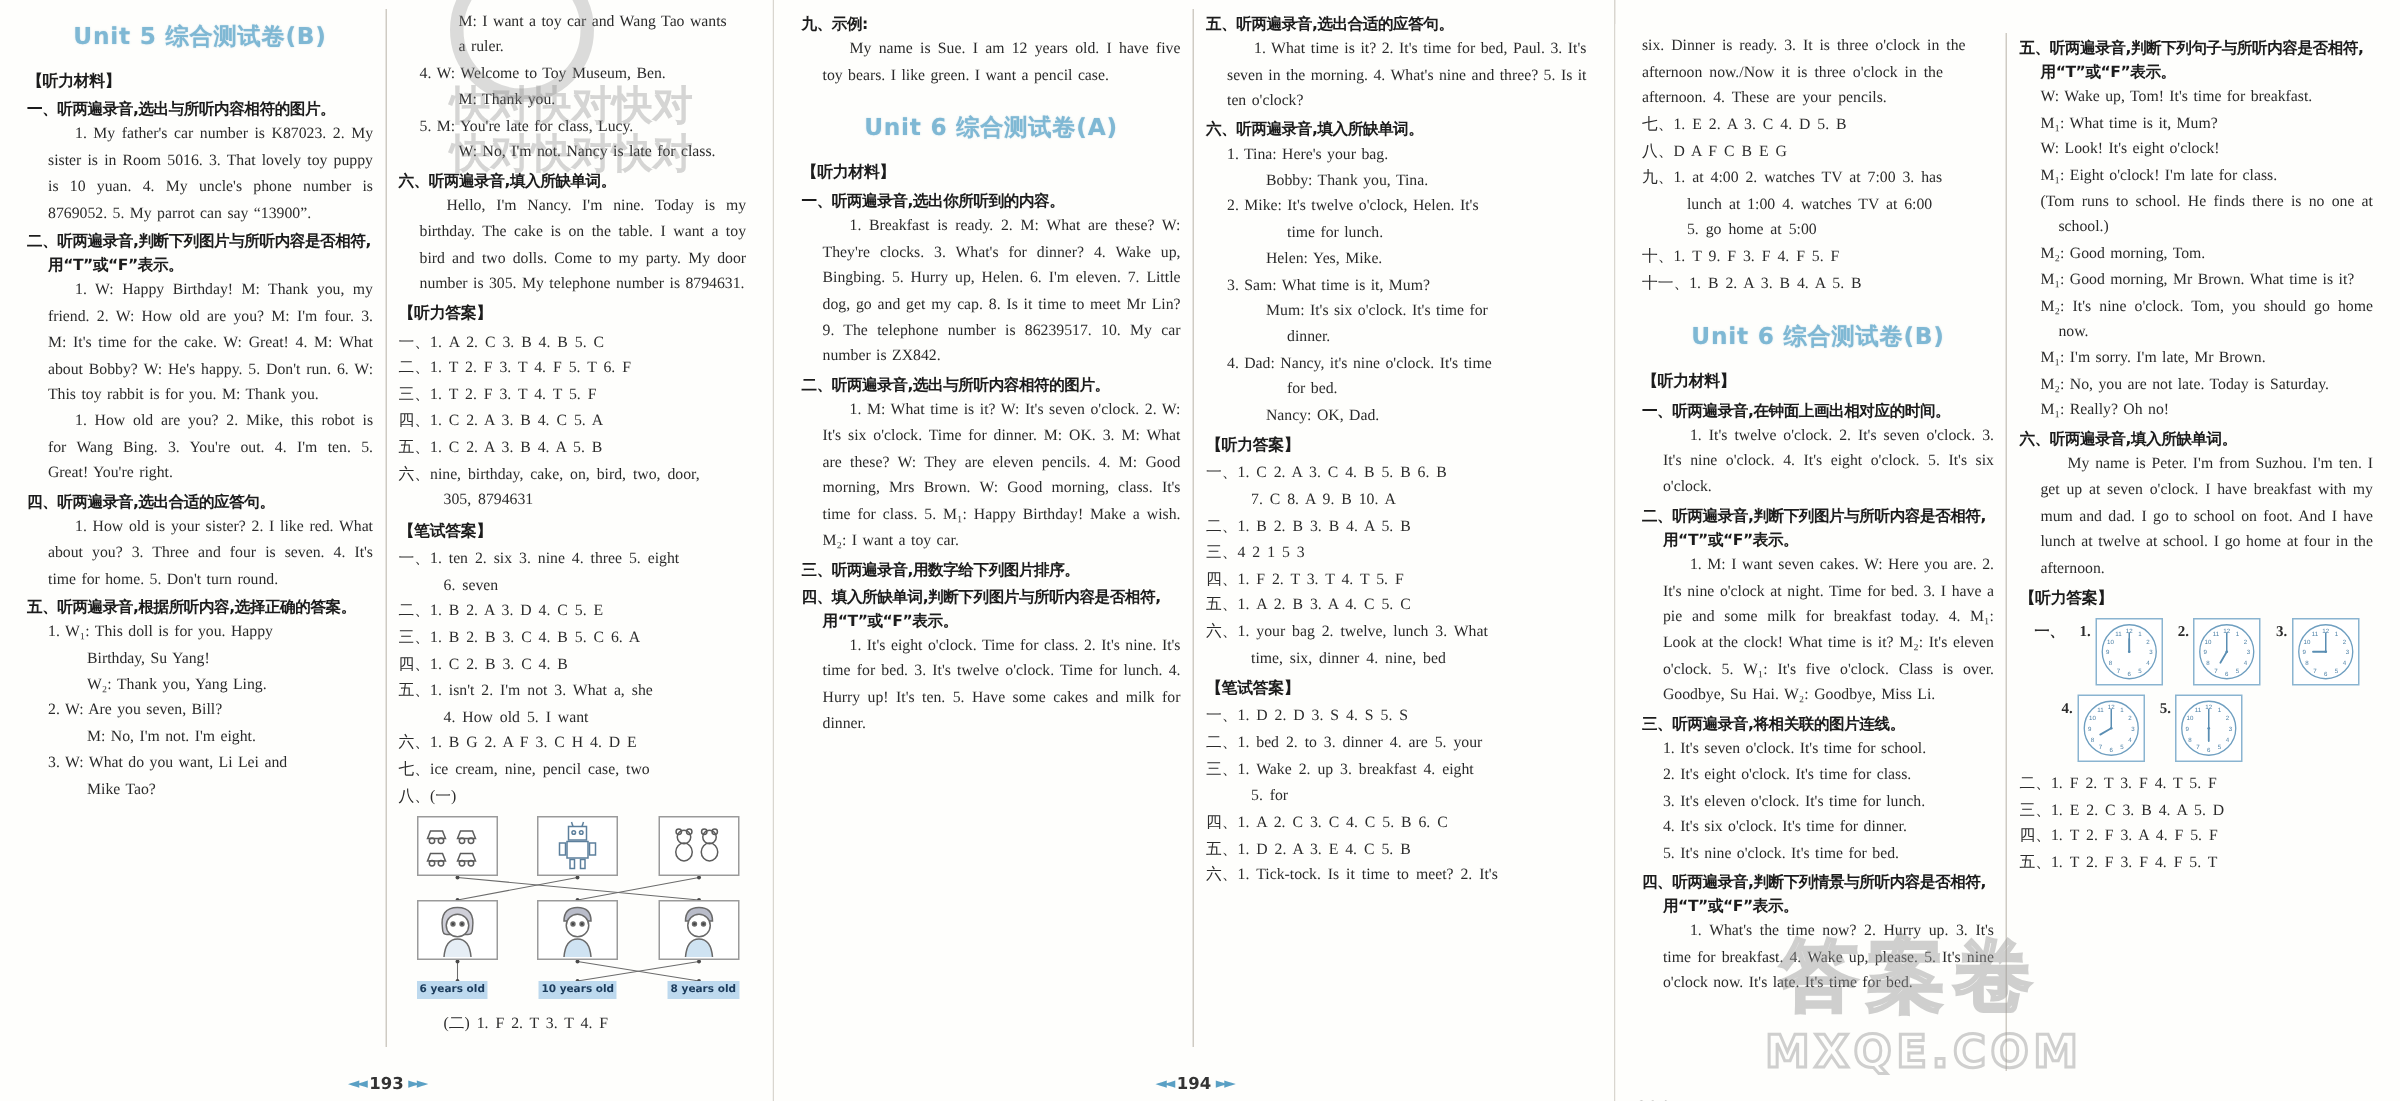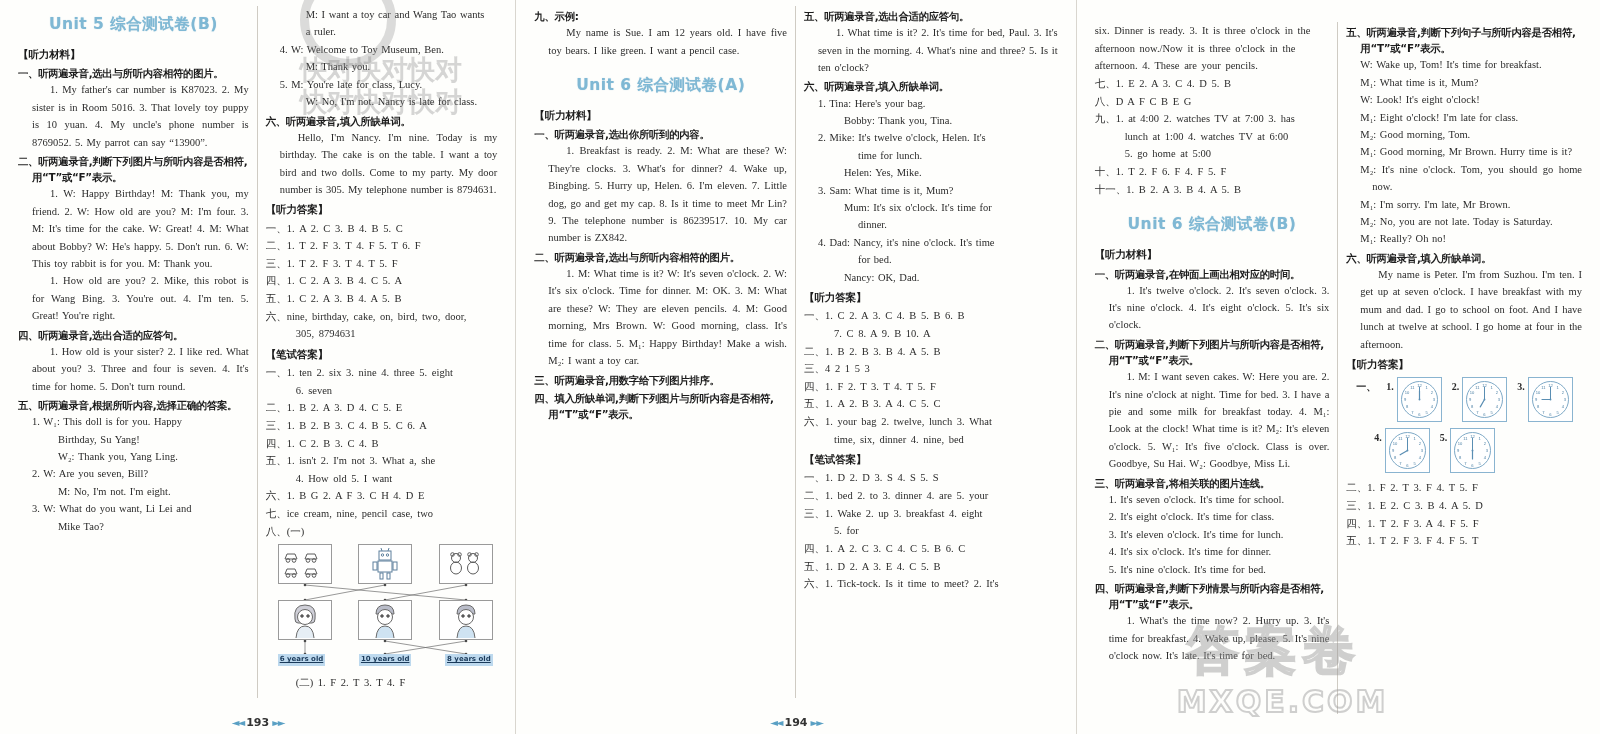--- a/index.html
+++ b/index.html
@@ -113,21 +113,21 @@
     width: 54px; height: 40px;
     border: 1px solid #9a9a9a;
     background: #fff;
     display: flex; align-items: center; justify-content: center;
     overflow: hidden;
   }
   .labels { position: absolute; top: 110px; width: 215px; display: flex; justify-content: space-between; }
   .lbl {
     font-family: "DejaVu Sans", sans-serif;
     font-size: 7px; font-weight: bold; color: #1a3a5a;
-    background: #bdd9ee; padding: 0 2px; white-space: nowrap; text-decoration: underline;
+    background: #bdd9ee; padding: 0 2px; white-space: nowrap;
   }
   .fig-svg { position: absolute; left: 0; top: 0; }
 
   
   .clock-grid { margin: 4px 0 6px 10px; }
   .clock-row { display: flex; align-items: flex-start; gap: 10px; margin-bottom: 6px; }
   .clock-item { display: flex; align-items: flex-start; gap: 3px; }
   .clock-no { font-weight: bold; font-size: 10px; padding-top: 2px; }
   .clock-box {
     width: 45px; height: 45px;
@@ -364,20 +364,21 @@
       <div class="q-head">九、示例:</div>
       <div class="body-text ind">My name is Sue. I am 12 years old. I have five toy bears. I like green. I want a pencil case.</div>
       <div class="unit-title second">Unit 6 综合测试卷(A)</div>
       <div class="sec-head">【听力材料】</div>
       <div class="q-head">一、听两遍录音,选出你所听到的内容。</div>
       <div class="body-text ind">1. Breakfast is ready. 2. M: What are these? W: They're clocks. 3. What's for dinner? 4. Wake up, Bingbing. 5. Hurry up, Helen. 6. I'm eleven. 7. Little dog, go and get my cap. 8. Is it time to meet Mr Lin? 9. The telephone number is 86239517. 10. My car number is ZX842.</div>
       <div class="q-head">二、听两遍录音,选出与所听内容相符的图片。</div>
       <div class="body-text ind">1. M: What time is it? W: It's seven o'clock. 2. W: It's six o'clock. Time for dinner. M: OK. 3. M: What are these? W: They are eleven pencils. 4. M: Good morning, Mrs Brown. W: Good morning, class. It's time for class. 5. M₁: Happy Birthday! Make a wish. M₂: I want a toy car.</div>
       <div class="q-head">三、听两遍录音,用数字给下列图片排序。</div>
       <div class="q-head">四、填入所缺单词,判断下列图片与所听内容是否相符,用“T”或“F”表示。</div>
+      <div class="body-text ind">1. It's eight o'clock. Time for class. 2. It's nine. It's time for bed. 3. It's twelve o'clock. Time for lunch. 4. Hurry up! It's ten. 5. Have some cakes and milk for dinner.</div>
     </div>
     <div class="col">
       <div class="q-head">五、听两遍录音,选出合适的应答句。</div>
       <div class="body-text ind">1. What time is it? 2. It's time for bed, Paul. 3. It's seven in the morning. 4. What's nine and three? 5. Is it ten o'clock?</div>
       <div class="q-head">六、听两遍录音,填入所缺单词。</div>
       <div class="body-text hang">1. Tina: Here's your bag.</div>
       <div class="body-text deep">Bobby: Thank you, Tina.</div>
       <div class="body-text hang">2. Mike: It's twelve o'clock, Helen. It's</div>
       <div class="body-text" style="padding-left:54px">time for lunch.</div>
       <div class="body-text deep">Helen: Yes, Mike.</div>
@@ -417,21 +418,21 @@
 
   <div class="sheet s3">
    <div class="cols">
     <div class="col left">
       <div class="ans-cont" style="padding-left:0">six. Dinner is ready.  3. It is three o'clock in the afternoon now./Now it is three o'clock in the afternoon.  4. These are your pencils.</div>
       <div class="ans-line">七、1. E  2. A  3. C  4. D  5. B</div>
       <div class="ans-line">八、D  A  F  C  B  E  G</div>
       <div class="ans-line">九、1. at 4:00  2. watches TV at 7:00  3. has</div>
       <div class="ans-cont">lunch at 1:00  4. watches TV at 6:00</div>
       <div class="ans-cont">5. go home at 5:00</div>
-      <div class="ans-line">十、1. T  2. F  6. F  4. F  5. F</div>
+      <div class="ans-line">十、1. T  9. F  3. F  4. F  5. F</div>
       <div class="ans-line">十一、1. B  2. A  3. B  4. A  5. B</div>
 
       <div class="unit-title second">Unit 6 综合测试卷(B)</div>
       <div class="sec-head">【听力材料】</div>
       <div class="q-head">一、听两遍录音,在钟面上画出相对应的时间。</div>
       <div class="body-text ind">1. It's twelve o'clock. 2. It's seven o'clock. 3. It's nine o'clock. 4. It's eight o'clock. 5. It's six o'clock.</div>
       <div class="q-head">二、听两遍录音,判断下列图片与所听内容是否相符,用“T”或“F”表示。</div>
       <div class="body-text ind">1. M: I want seven cakes. W: Here you are. 2. It's nine o'clock at night. Time for bed. 3. I have a pie and some milk for breakfast today. 4. M₁: Look at the clock! What time is it? M₂: It's eleven o'clock. 5. W₁: It's five o'clock. Class is over. Goodbye, Su Hai. W₂: Goodbye, Miss Li.</div>
       <div class="q-head">三、听两遍录音,将相关联的图片连线。</div>
       <div class="body-text hang">1. It's seven o'clock. It's time for school.</div>
@@ -441,22 +442,23 @@
       <div class="body-text hang">5. It's nine o'clock. It's time for bed.</div>
       <div class="q-head">四、听两遍录音,判断下列情景与所听内容是否相符,用“T”或“F”表示。</div>
       <div class="body-text ind">1. What's the time now? 2. Hurry up. 3. It's time for breakfast. 4. Wake up, please. 5. It's nine o'clock now. It's late. It's time for bed.</div>
     </div>
     <div class="col">
       <div class="q-head">五、听两遍录音,判断下列句子与所听内容是否相符,用“T”或“F”表示。</div>
       <div class="body-text hang">W: Wake up, Tom! It's time for breakfast.</div>
       <div class="body-text hang">M₁: What time is it, Mum?</div>
       <div class="body-text hang">W: Look! It's eight o'clock!</div>
       <div class="body-text hang">M₁: Eight o'clock! I'm late for class.</div>
+      <div class="body-text hang">(Tom runs to school. He finds there is no one at school.)</div>
       <div class="body-text hang">M₂: Good morning, Tom.</div>
-      <div class="body-text hang">M₁: Good morning, Mr Brown. Hurry time is it?</div>
+      <div class="body-text hang">M₁: Good morning, Mr Brown. What time is it?</div>
       <div class="body-text hang">M₂: It's nine o'clock. Tom, you should go home now.</div>
       <div class="body-text hang">M₁: I'm sorry. I'm late, Mr Brown.</div>
       <div class="body-text hang">M₂: No, you are not late. Today is Saturday.</div>
       <div class="body-text hang">M₁: Really? Oh no!</div>
       <div class="q-head">六、听两遍录音,填入所缺单词。</div>
       <div class="body-text ind">My name is Peter. I'm from Suzhou. I'm ten. I get up at seven o'clock. I have breakfast with my mum and dad. I go to school on foot. And I have lunch at twelve at school. I go home at four in the afternoon.</div>
       <div class="sec-head">【听力答案】</div>
 
       <div class="clock-grid">
         <div class="clock-row">

